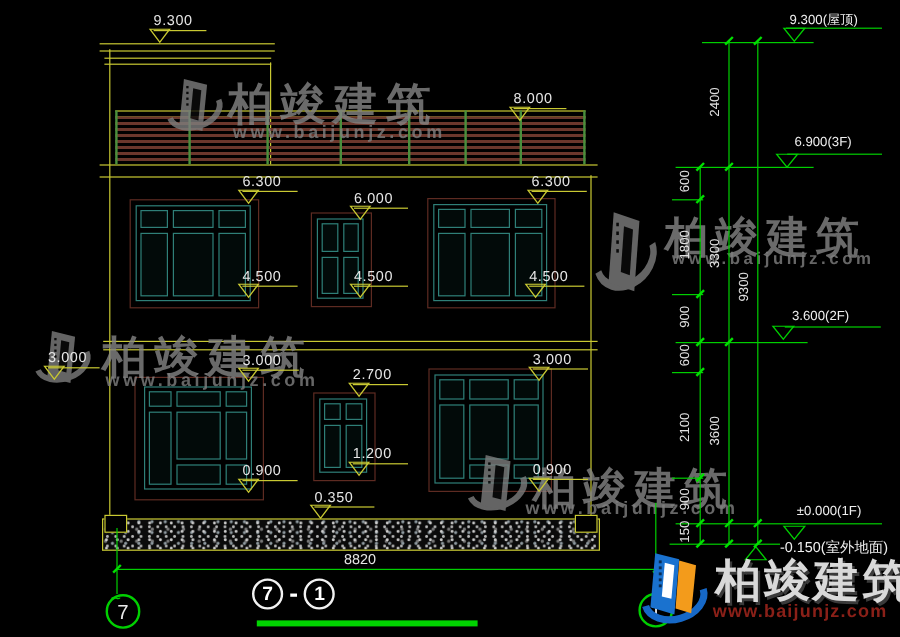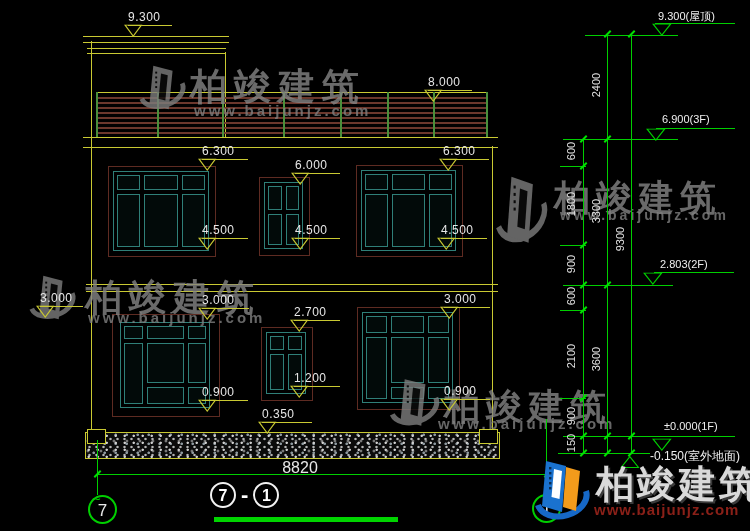--- a/index.html
+++ b/index.html
@@ -37,21 +37,21 @@
   
   .bubble{position:absolute;width:29px;height:29px;border:2px solid #00cf00;border-radius:50%;
           color:#e8e8e8;font-size:17px;line-height:27px;text-align:center;z-index:7;box-sizing:border-box;}
   .tilde{position:absolute;color:#00cf00;font-size:15px;z-index:8;}
   #title{position:absolute;left:210px;top:482px;display:flex;align-items:center;gap:4px;color:#fff;z-index:7;}
   #title .tc{width:26px;height:26px;border:2px solid #f2f2f2;border-radius:50%;font-size:16px;font-weight:bold;
              line-height:23px;text-align:center;box-sizing:border-box;}
   #title .tdash{font-size:22px;font-weight:bold;margin:0 1px;}
   #title .tname{font-size:27px;font-weight:bold;letter-spacing:2px;}
   #title-underline{position:absolute;left:214px;top:517px;width:184px;height:5px;background:#00d400;z-index:7;}
-  .dimtext{position:absolute;color:#e6e6e6;font-size:16px;z-index:7;text-align:center;}
+  .dimtext{position:absolute;color:#e6e6e6;font-size:12px;z-index:7;text-align:center;}
   
   .wm{position:absolute;z-index:5;opacity:.8;}
   .wm-brand{color:#858585;font-weight:bold;white-space:nowrap;}
   .wm-url{color:#808080;font-weight:bold;white-space:nowrap;}
   #footer-brand{position:absolute;left:596px;top:459px;font-size:38px;font-weight:bold;color:#d9d9d9;
     letter-spacing:3px;text-shadow:2px 2px 0 #3a3a3a;z-index:8;white-space:nowrap;}
   #footer-url{position:absolute;left:594px;top:501px;font-size:15px;font-weight:bold;color:#8a2018;
     letter-spacing:1px;z-index:8;white-space:nowrap;}
 </style>
 </head>
@@ -226,21 +226,21 @@
   <div class="flag" style="left:658px;top:9px">9.300(屋顶)</div>
   <div class="flag-line" style="left:655px;top:23px;width:80px"></div>
   <div class="gtri" style="left:652px;top:23px">▽</div>
 
   <div class="gline-h" style="left:563px;top:139px;width:115px"></div>
   <div class="flag" style="left:662px;top:113px">6.900(3F)</div>
   <div class="flag-line" style="left:656px;top:128px;width:79px"></div>
   <div class="gtri" style="left:646px;top:128px">▽</div>
 
   <div class="gline-h" style="left:563px;top:285px;width:110px"></div>
-  <div class="flag" style="left:660px;top:258px">2.803(2F)</div>
+  <div class="flag" style="left:660px;top:258px">3.600(2F)</div>
   <div class="flag-line" style="left:654px;top:272px;width:80px"></div>
   <div class="gtri" style="left:643px;top:272px">▽</div>
 
   <div class="gline-h" style="left:563px;top:436px;width:172px"></div>
   <div class="flag" style="left:664px;top:420px">±0.000(1F)</div>
   <div class="gtri" style="left:652px;top:438px">▽</div>
 
   <div class="gline-h" style="left:558px;top:453px;width:92px"></div>
   <div class="flag" style="left:650px;top:448px;font-size:12px">-0.150(室外地面)</div>
   <div class="gtri" style="left:620px;top:455px">△</div>

